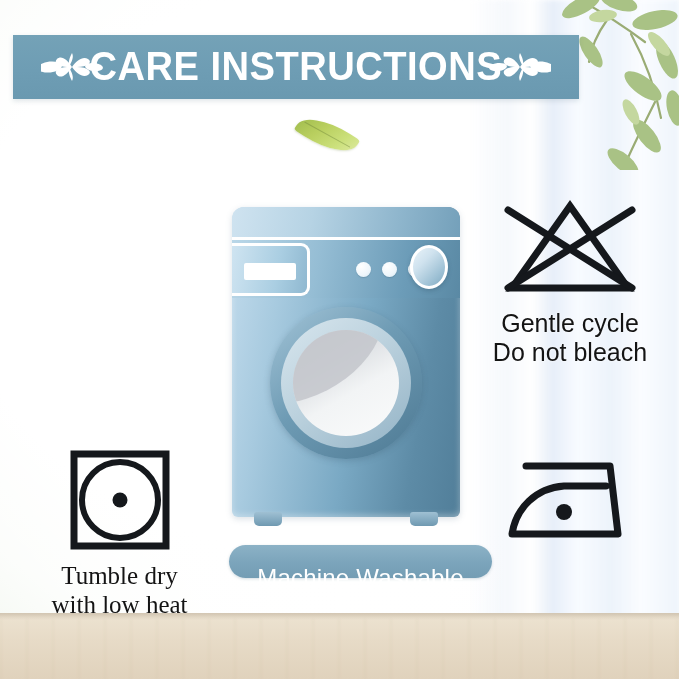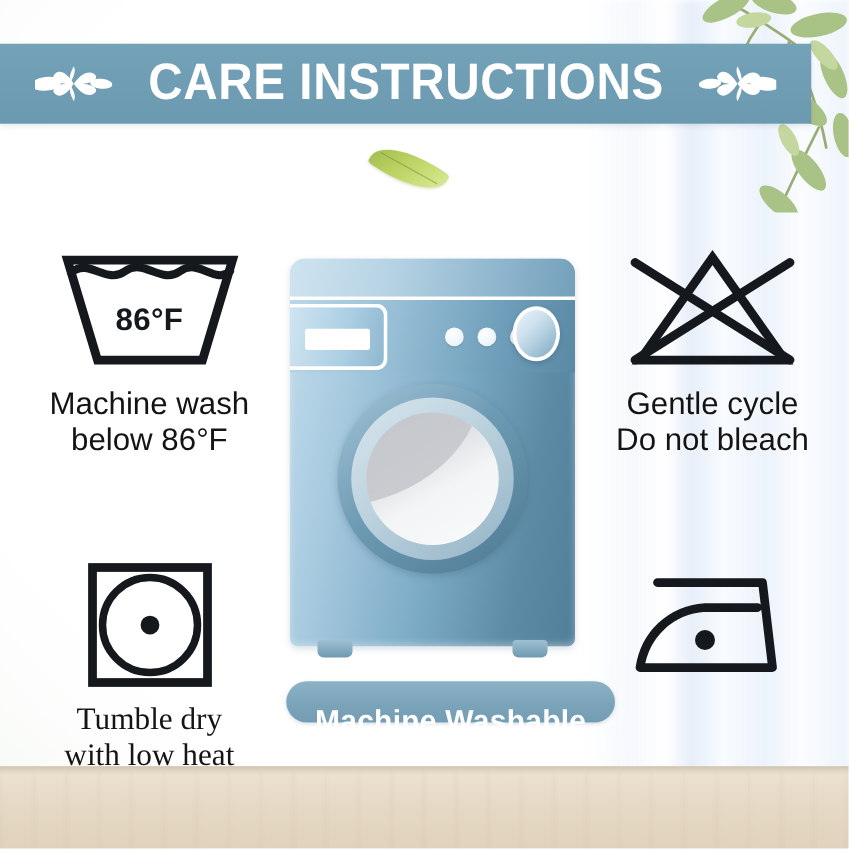--- a/index.html
+++ b/index.html
@@ -77,21 +77,21 @@
     transform:rotate(32deg);
     box-shadow:0 1px 2px rgba(120,140,70,.25);
   }
   .floating-leaf:after{
     content:"";position:absolute;left:8%;top:48%;width:84%;height:1.4px;
     background:rgba(110,132,58,.45);transform:rotate(-3deg);border-radius:2px;
   }
 
   
   .banner{
-    position:absolute;left:0;top:35px;width:649px;height:64px;
+    position:absolute;left:13px;top:35px;width:566px;height:64px;
     background:linear-gradient(180deg,#74a2b7 0%, #6e9db4 55%, #6a99b0 100%);
     box-shadow:0 2px 5px rgba(80,110,130,.18);
   }
   .banner-title{
     position:absolute;left:0;right:0;top:50%;transform:translateY(-52%);
     text-align:center;
     color:#ffffff;
     font-size:41px;
     font-weight:bold;
     letter-spacing:.5px;
@@ -196,21 +196,21 @@
 
   
   .badge{
     position:absolute;left:229px;top:545px;width:263px;height:33px;
     border-radius:17px;
     background:linear-gradient(180deg,#8cb2c6 0%, #7ba4bb 55%, #749db4 100%);
     box-shadow:0 1px 3px rgba(80,115,135,.25);
     display:flex;align-items:center;justify-content:center;
   }
   .badge span{
-    color:#ffffff;font-size:24px;font-weight:bold;letter-spacing:.2px;margin-top:32px;
+    color:#ffffff;font-size:24px;font-weight:normal;letter-spacing:.2px;margin-top:32px;
   }
 </style>
 </head>
 <body>
 
 <div id="stage">
 
   <div class="bg-base"></div>
   <div class="bg-bokeh"></div>
   <div class="bg-curtain"></div>
@@ -265,31 +265,20 @@
           <ellipse cx="9" cy="22" rx="9" ry="4" transform="rotate(-6 9 22)"></ellipse>
           <path d="M34 22 C 31 16, 29 12, 31 8 C 33 12, 35 16, 34 22 Z"></path>
           <path d="M34 22 C 31 28, 29 32, 31 36 C 33 32, 35 28, 34 22 Z"></path>
         </g>
       </svg>
     </div>
   </div>
 
   <div class="floating-leaf"></div>
 
-  <div class="cell" id="cell-wash">
-    <div class="glyph" style="position:relative;height:104px;">
-      <svg width="152" height="104" viewBox="0 0 152 104">
-        <path d="M10 12 L142 12 L118 92 L34 92 Z" fill="none" stroke="#15181c" stroke-width="7" stroke-linejoin="miter"></path>
-        <path d="M13 22 C 27 10, 41 32, 56 21 C 71 10, 85 32, 100 21 C 115 10, 128 32, 140 21" fill="none" stroke="#15181c" stroke-width="6.5" stroke-linecap="round"></path>
-      </svg>
-      <div class="tub-temp">86°F</div>
-    </div>
-    <div class="caption">Machine wash
-below 86°F</div>
-  </div>
 
   <div class="cell" id="cell-bleach">
     <div class="glyph" style="height:104px;">
       <svg width="160" height="104" viewBox="0 0 160 104">
         <path d="M80 10 L138 92 L22 92 Z" fill="none" stroke="#15181c" stroke-width="7" stroke-linejoin="miter"></path>
         <line x1="18" y1="14" x2="142" y2="92" stroke="#15181c" stroke-width="7" stroke-linecap="round"></line>
         <line x1="142" y1="14" x2="18" y2="92" stroke="#15181c" stroke-width="7" stroke-linecap="round"></line>
       </svg>
     </div>
     <div class="caption">Gentle cycle

